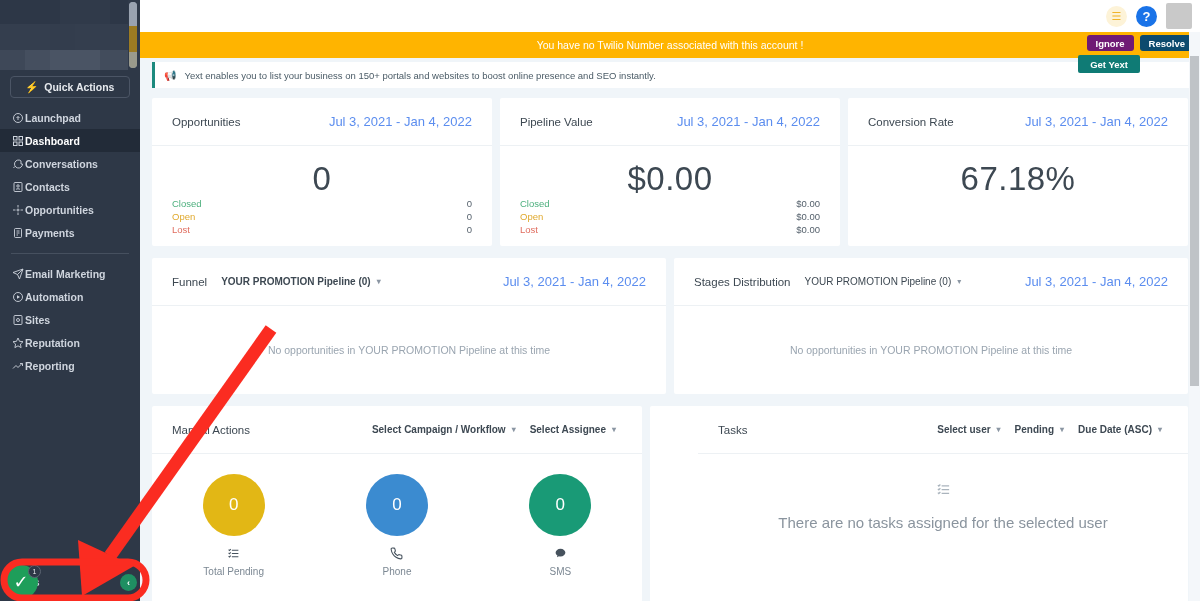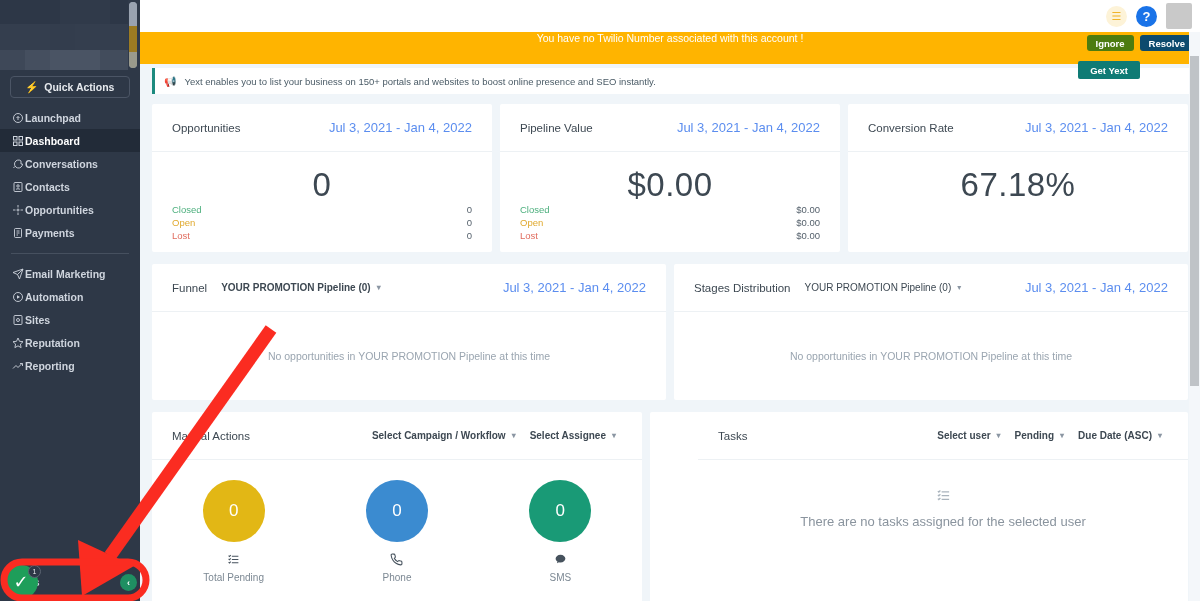--- a/index.html
+++ b/index.html
@@ -92,31 +92,31 @@
   .tb-icon {
     width: 21px; height: 21px; border-radius: 50%;
     display: flex; align-items: center; justify-content: center;
     font-size: 11px; cursor: pointer;
   }
   .tb-icon.list { background: #fdf3d8; color: #f0b429; }
   .tb-icon.help { background: #1a73e8; color: #fff; font-weight: bold; font-size: 13px; }
   .tb-avatar { width: 26px; height: 26px; background: #c9c9c9; border-radius: 2px; }
 
   .alert-bar {
-    height: 32px; background: #ffb400; position: relative;
-    display: flex; align-items: flex-start; justify-content: center;
+    height: 26px; background: #ffb400; position: relative;
+    display: flex; align-items: center; justify-content: center;
   }
   .alert-text { color: #ffffff; font-size: 10.5px; }
   .alert-btns { position: absolute; right: 6px; top: 3px; display: flex; gap: 6px; }
   .pill {
     height: 16px; padding: 0 9px; border-radius: 3px;
     color: #fff; font-size: 9.5px; font-weight: bold;
     display: flex; align-items: center; cursor: pointer;
   }
-  .pill.ignore { background: #4d7c0f; }
+  .pill.ignore { background: #701a75; }
   .pill.resolve { background: #0c4a6e; }
 
   .yext-bar {
     margin: 4px 8px 0 12px; height: 26px; background: #ffffff;
     border-left: 3px solid #1c8a7e;
     display: flex; align-items: center; padding-left: 9px; gap: 8px;
     position: relative;
   }
   .yext-ico { color: #1c8a7e; font-size: 10px; }
   .yext-text { color: #4a5b66; font-size: 9.5px; }
@@ -178,21 +178,21 @@
   .bubble.blue { background: #3b8bd0; }
   .bubble.teal { background: #199a76; }
   .ma-ico { margin-top: 11px; color: #46525d; font-size: 11px; }
   .ma-label { margin-top: 4px; color: #7c8893; font-size: 10px; }
 
   .tasks-body {
     height: 148px; display: flex; flex-direction: column;
     align-items: center; padding-top: 28px;
   }
   .tasks-ico { color: #aab4bd; font-size: 13px; }
-  .tasks-text { margin-top: 8px; color: #8a949e; font-size: 13px; }
+  .tasks-text { margin-top: 14px; color: #8a949e; font-size: 15px; }
 
   
   .page-scroll {
     position: absolute; right: 0; top: 32px; width: 11px; height: 569px;
     background: #f4f7fa;
   }
   .page-scroll .thumb {
     position: absolute; top: 24px; left: 1px; width: 9px; height: 330px;
     background: #bfc3c7; border-radius: 0;
   }

